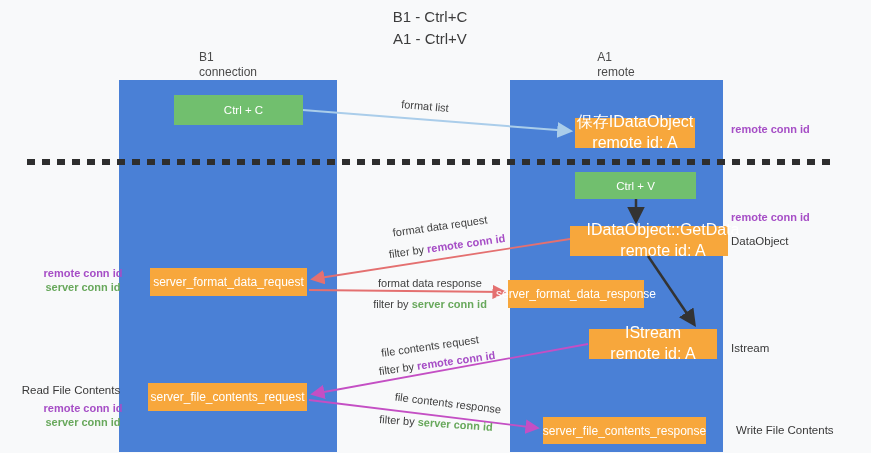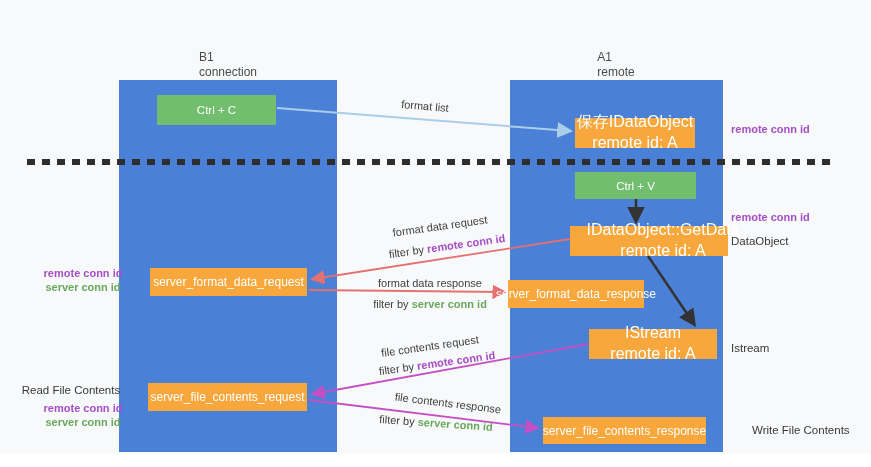--- a/index.html
+++ b/index.html
@@ -27,20 +27,24 @@
   .side-label{position:absolute;font-size:11.5px;color:#383838;white-space:nowrap;}
   .side-label.bold-purple{color:#a64ec6;font-weight:bold;font-size:11px;}
   .side-label.bold-green{color:#68a85c;font-weight:bold;font-size:11px;}
   svg.arrows{position:absolute;left:0;top:0;width:871px;height:467px;pointer-events:none;}
 </style>
 </head>
 <body>
 
 <div class="canvas">
 
+  <div class="title">
+    <div>B1 - Ctrl+C</div>
+    <div>A1 - Ctrl+V</div>
+  </div>
 
   <div class="lane-header" style="left:228px;top:50px;">
     <div>B1</div>
     <div>connection</div>
   </div>
   <div class="lane-header" style="left:616px;top:50px;">
     <div>A1</div>
     <div>remote</div>
   </div>
 
@@ -66,21 +70,21 @@
     </defs>
     <line x1="277" y1="108" x2="570" y2="131" stroke="#aacdea" stroke-width="2" marker-end="url(#ah-blue)"></line>
     <line x1="636" y1="199" x2="636" y2="221" stroke="#333333" stroke-width="2.5" marker-end="url(#ah-black)"></line>
     <line x1="648" y1="256" x2="694" y2="324" stroke="#333333" stroke-width="2.5" marker-end="url(#ah-black)"></line>
     <line x1="570" y1="239" x2="313" y2="279" stroke="#e47070" stroke-width="1.8" marker-end="url(#ah-red)"></line>
     <line x1="309" y1="290" x2="504" y2="292" stroke="#e47070" stroke-width="1.8" marker-end="url(#ah-red)"></line>
     <line x1="588" y1="344" x2="313" y2="394" stroke="#c44fc4" stroke-width="1.8" marker-end="url(#ah-magenta)"></line>
     <line x1="309" y1="400" x2="537" y2="428" stroke="#c44fc4" stroke-width="1.8" marker-end="url(#ah-magenta)"></line>
   </svg>
 
-  <div class="node green" style="left:157px;top:95px;width:119px;height:30px;">Ctrl + C</div>
+  <div class="node green" style="left:174px;top:95px;width:119px;height:30px;padding-left:10px;">Ctrl + C</div>
 
   <div class="node orange" style="left:575px;top:118px;width:120px;height:30px;">
     <span class="l1">保存IDataObject</span>
     <span class="l2">remote id: A</span>
   </div>
 
   <div class="node green" style="left:575px;top:172px;width:121px;height:27px;">Ctrl + V</div>
 
   <div class="node orange" style="left:570px;top:226px;width:130px;height:30px;padding-left:28px;">
     <span class="l1">IDataObject::GetData</span>
@@ -119,21 +123,21 @@
 
   <div class="alabel" style="left:448px;top:397px;transform:translateX(-50%) rotate(7deg);">file contents response</div>
   <div class="alabel" style="left:436px;top:417px;transform:translateX(-50%) rotate(4deg);">
     <span>filter by </span><span class="hl-green">server conn id</span>
   </div>
 
   <div class="side-label bold-purple" style="left:731px;top:123px;">remote conn id</div>
   <div class="side-label bold-purple" style="left:731px;top:211px;">remote conn id</div>
   <div class="side-label" style="left:731px;top:235px;">DataObject</div>
   <div class="side-label" style="left:731px;top:342px;">Istream</div>
-  <div class="side-label" style="left:752px;top:424px;">Write File Contents</div>
+  <div class="side-label" style="left:736px;top:424px;">Write File Contents</div>
 
   <div class="side-label bold-purple" style="left:83px;top:267px;transform:translateX(-50%);">remote conn id</div>
   <div class="side-label bold-green" style="left:83px;top:281px;transform:translateX(-50%);">server conn id</div>
   <div class="side-label" style="left:71px;top:384px;transform:translateX(-50%);">Read File Contents</div>
   <div class="side-label bold-purple" style="left:83px;top:402px;transform:translateX(-50%);">remote conn id</div>
   <div class="side-label bold-green" style="left:83px;top:416px;transform:translateX(-50%);">server conn id</div>
 
   <div class="bottom-strip"></div>
 </div>
 

